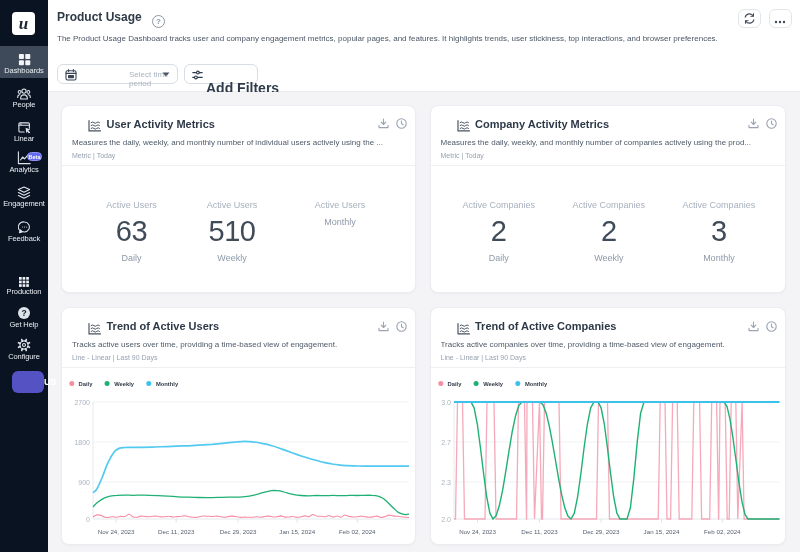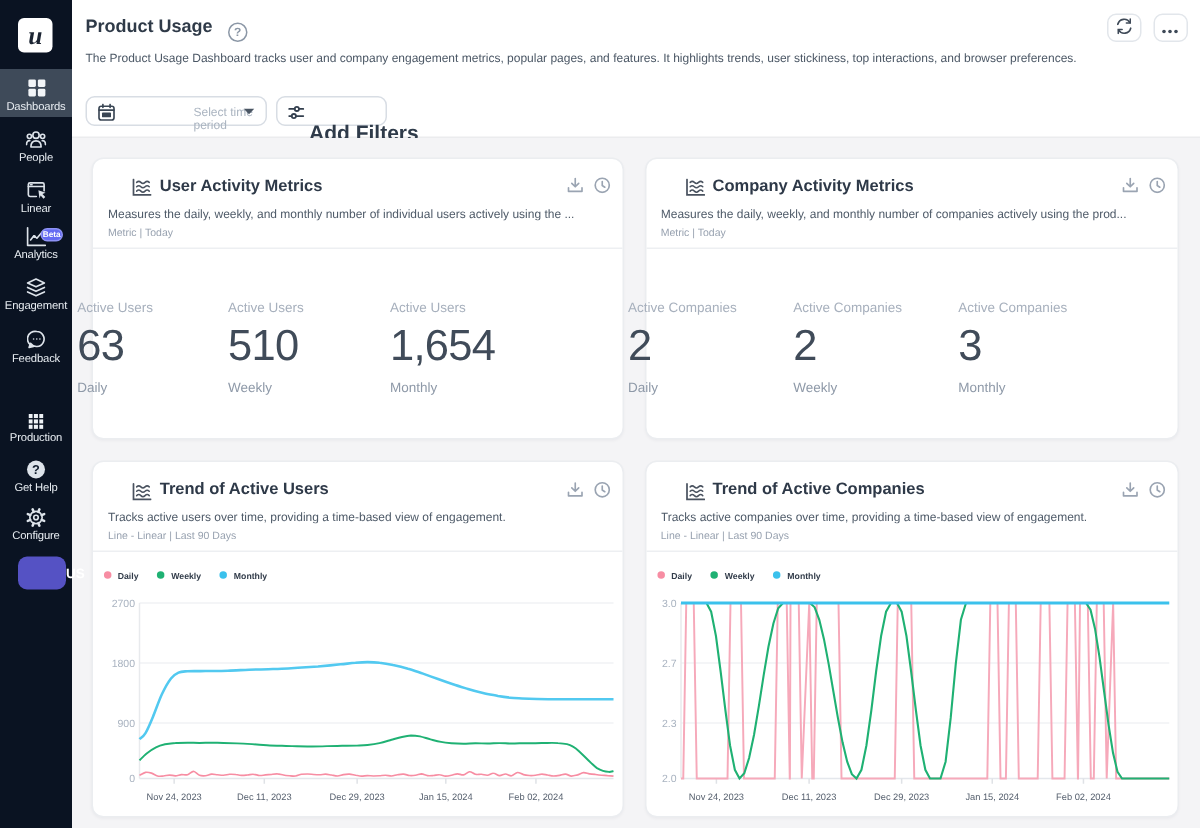--- a/index.html
+++ b/index.html
@@ -40,21 +40,21 @@
 #c3 { left:13px; top:215px; width:355px; height:237.5px; }
 #c4 { left:381.5px; top:215px; width:356.5px; height:237.5px; }
 .chead { position:absolute; left:0; top:0; right:0; height:60px; border-bottom:1px solid #edeff2; }
 .crow { position:absolute; left:13px; top:12px; right:8px; height:14px;margin-left:13px; }
 .cicon { position:absolute; left:0; top:0.5px; }
 .ctitle { position:absolute; left:18.5px; top:0; font-size:11px; font-weight:bold; color:#2e3948; white-space:nowrap; }
 .cbtns { position:absolute; right:0; top:0.5px; display:flex; gap:7px; }
 .cbtns svg { display:block; }
 .cdesc { position:absolute; left:10px; top:32px; right:8px; font-size:8px; color:#4e5a68; white-space:nowrap; overflow:hidden; }
 .cmeta { position:absolute; left:10px; top:46px; font-size:7px; color:#98a2b0; }
-.stat { position:absolute; top:94px; width:160px; margin-left:-80px; }
+.stat { position:absolute; top:94px; width:160px; margin-left:-80px; text-align:center; }
 .slabel { font-size:9px; color:#a7b0bd; }
 .snum { font-size:29px; color:#404b59; margin-top:6px; letter-spacing:-0.5px; line-height:30px; }
 .ssub { font-size:9px; color:#8e99a8; margin-top:7px; }
 svg.chart { position:absolute; left:0; top:0; }
 .lg { font-size:5.8px; font-weight:bold; fill:#323c4a; font-family:"Liberation Sans",sans-serif; }
 .yl { font-size:7px; fill:#a9b3c0; font-family:"Liberation Sans",sans-serif; }
 .xl { font-size:6.2px; fill:#555f6d; font-family:"Liberation Sans",sans-serif; }
 </style></head>
 <body>
 <div id="app">
@@ -225,21 +225,20 @@
           <div class="snum">63</div>
           <div class="ssub">Daily</div>
         </div>
       <div class="stat" style="left:170px">
           <div class="slabel">Active Users</div>
           <div class="snum">510</div>
           <div class="ssub">Weekly</div>
         </div>
       <div class="stat" style="left:278px">
           <div class="slabel">Active Users</div>
-          <div class="snum">1,654</div>
           <div class="ssub">Monthly</div>
         </div>
     </div>
     <div class="card" id="c2">
       <div class="chead">
   <div class="crow">
             <span class="cicon"><svg width="13" height="12" viewBox="0 0 13 12" fill="none" stroke="#49525f" stroke-width="1.15" stroke-linecap="round">
 <path d="M1 0.6 V10.9 H12.6"></path>
 <path d="M3.1 2.6 Q4.5 1.2 5.9 2.6 Q7.3 4 8.7 2.6 Q10.1 1.2 11.5 2.6" stroke-width="1"></path>
 <path d="M3.1 5.5 Q4.5 4.1 5.9 5.5 Q7.3 6.9 8.7 5.5 Q10.1 4.1 11.5 5.5" stroke-width="1"></path>

